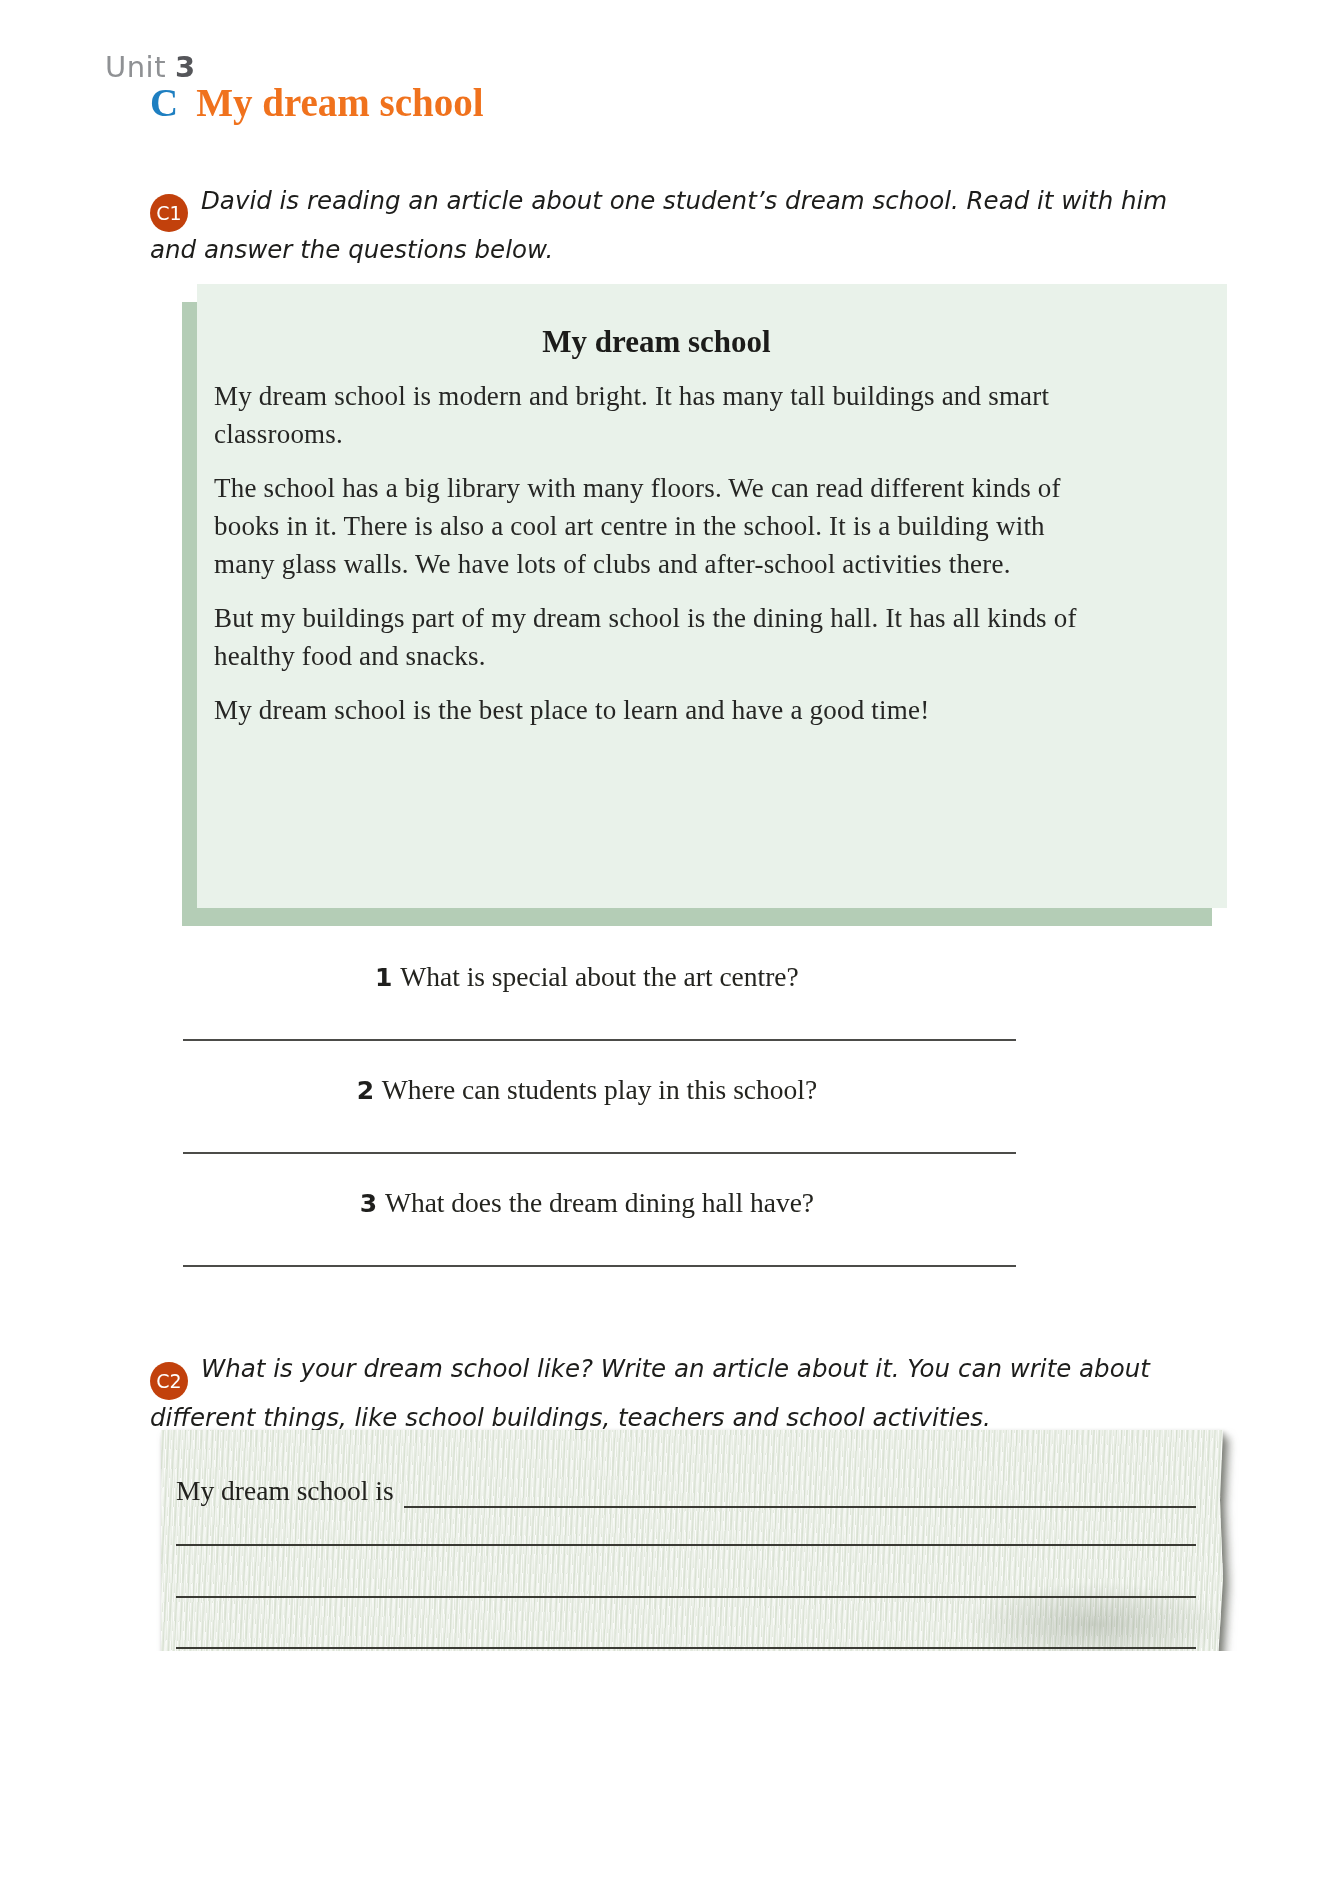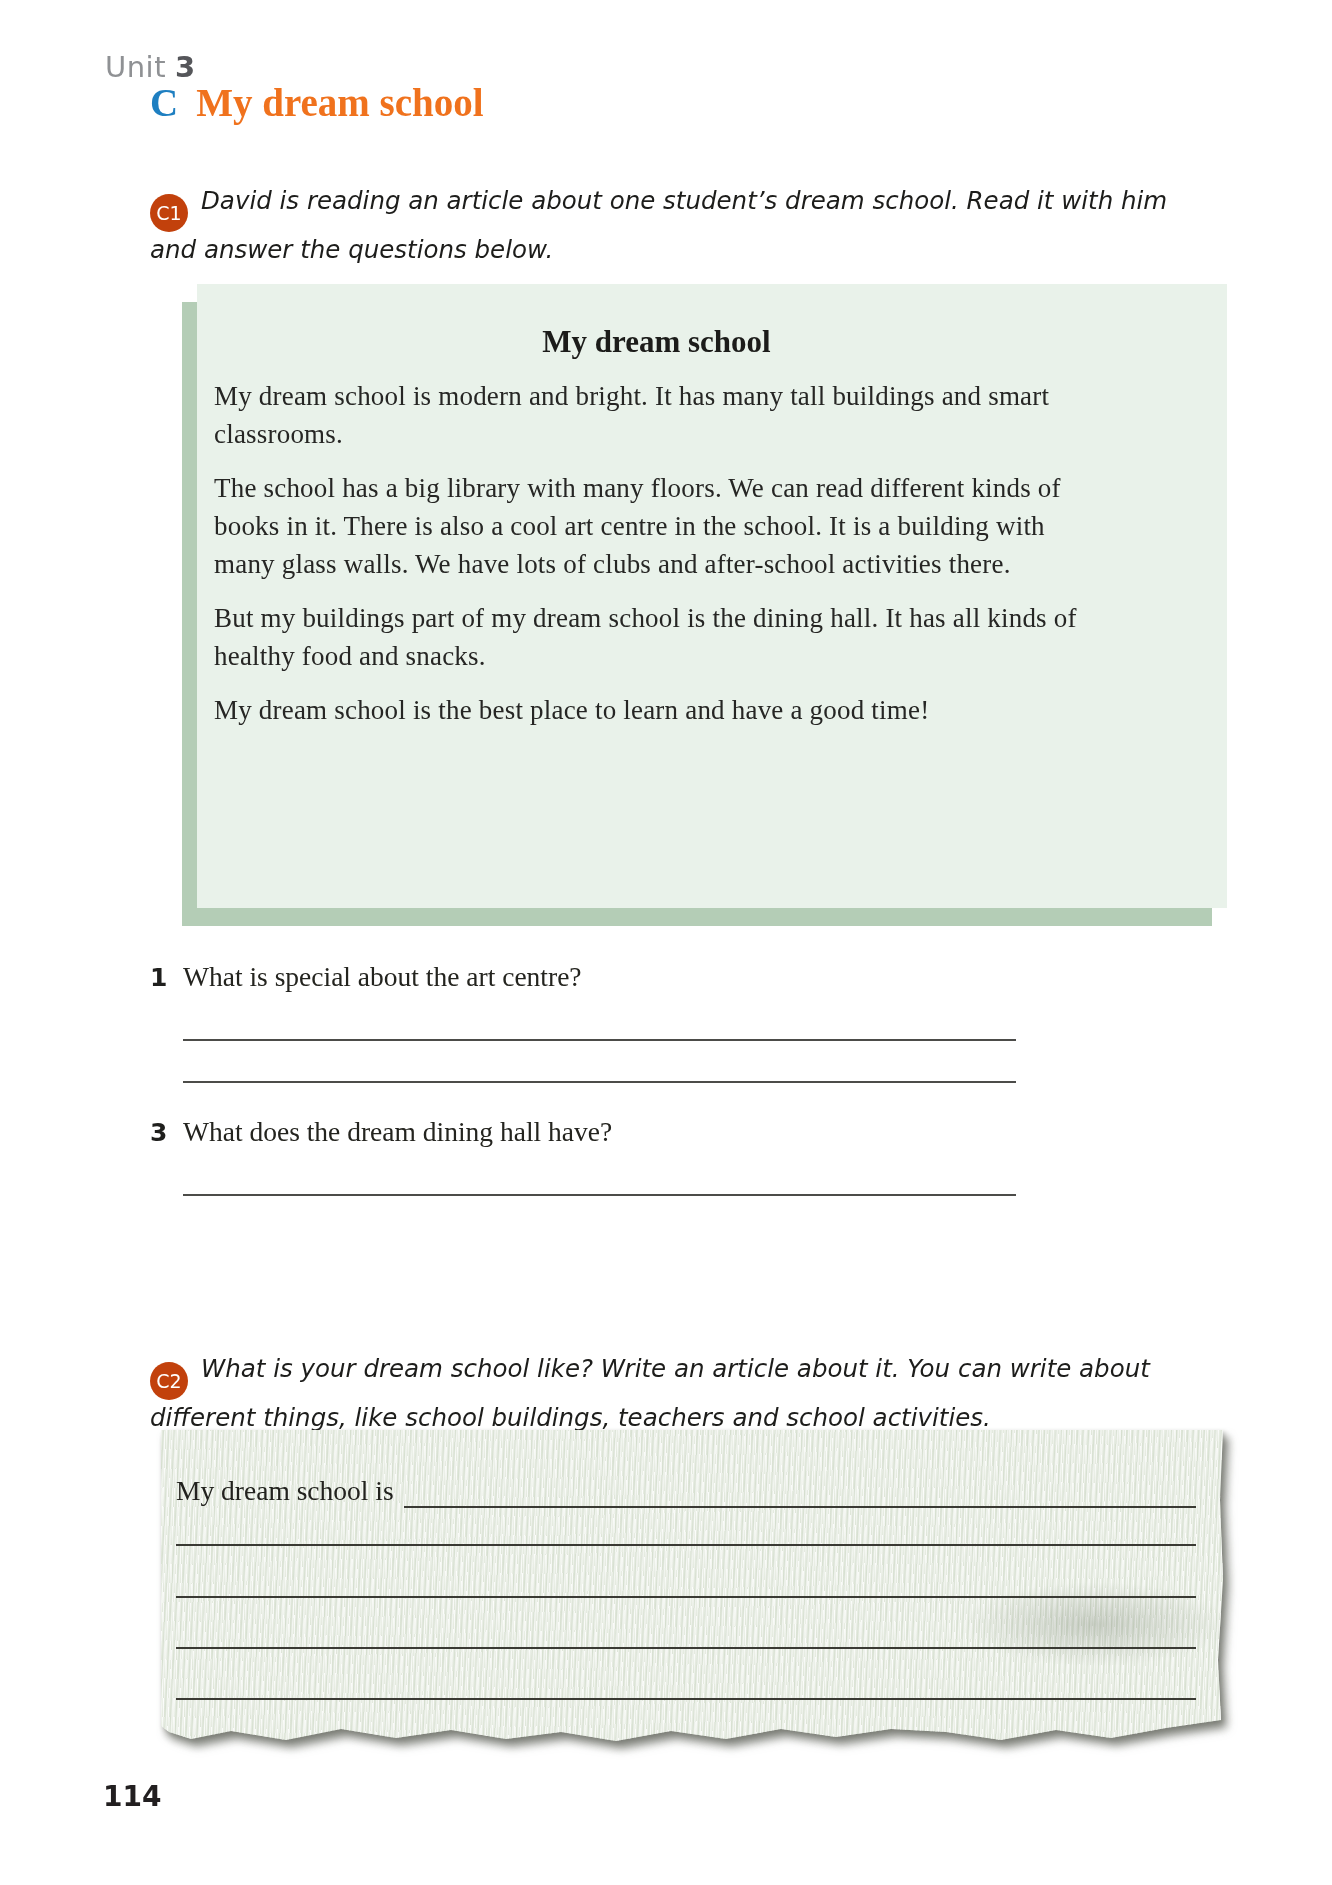--- a/index.html
+++ b/index.html
@@ -1,19 +1,19 @@
 <!DOCTYPE html>
 <html><head>
 <meta charset="utf-8">
 <style>
   html,body{margin:0;padding:0;background:#ffffff;}
   .page{
     position:relative;
     width:1332px;
-    height:1885px;
+    height:1651px;
     background:#ffffff;
     overflow:hidden;
     font-family:"Liberation Serif", serif;
     color:#222220;
   }
 
   
   .unit-header{
     position:absolute; left:105px; top:50px;
     font-family:"DejaVu Sans", sans-serif;
@@ -61,21 +61,21 @@
     font-weight:700; font-size:31px; color:#1c1c1a;
     text-align:center; margin:0 0 17px 0;
   }
   .article-box p{
     margin:0 0 16px 0;
     font-size:27px; line-height:38px; color:#262624;
     letter-spacing:.2px;
   }
 
   
-  .questions{position:absolute; left:150px; top:961px; width:866px;}
+  .questions{position:absolute; left:150px; top:961px; width:866px;text-align:center;}
   .question{margin-bottom:33px;}
   .q-row{height:38px;}
   .q-num{
     display:inline-block; width:33px;
     font-family:"DejaVu Sans", sans-serif;
     font-weight:700; font-size:25px; color:#1f1f1d;
     vertical-align:baseline;
   }
   .q-text{font-size:27.5px; color:#24241f;}
   .answer-line{
@@ -142,20 +142,23 @@
   </div>
 
   <div class="questions">
     <div class="question">
       <div class="q-row">
         <span class="q-num">1</span><span class="q-text">What is special about the art centre?</span>
       </div>
       <div class="answer-line"></div>
     </div>
     <div class="question">
+      <div class="q-row">
+        <span class="q-num">2</span><span class="q-text">Where can students play in this school?</span>
+      </div>
       <div class="answer-line"></div>
     </div>
     <div class="question">
       <div class="q-row">
         <span class="q-num">3</span><span class="q-text">What does the dream dining hall have?</span>
       </div>
       <div class="answer-line"></div>
     </div>
   </div>
 

